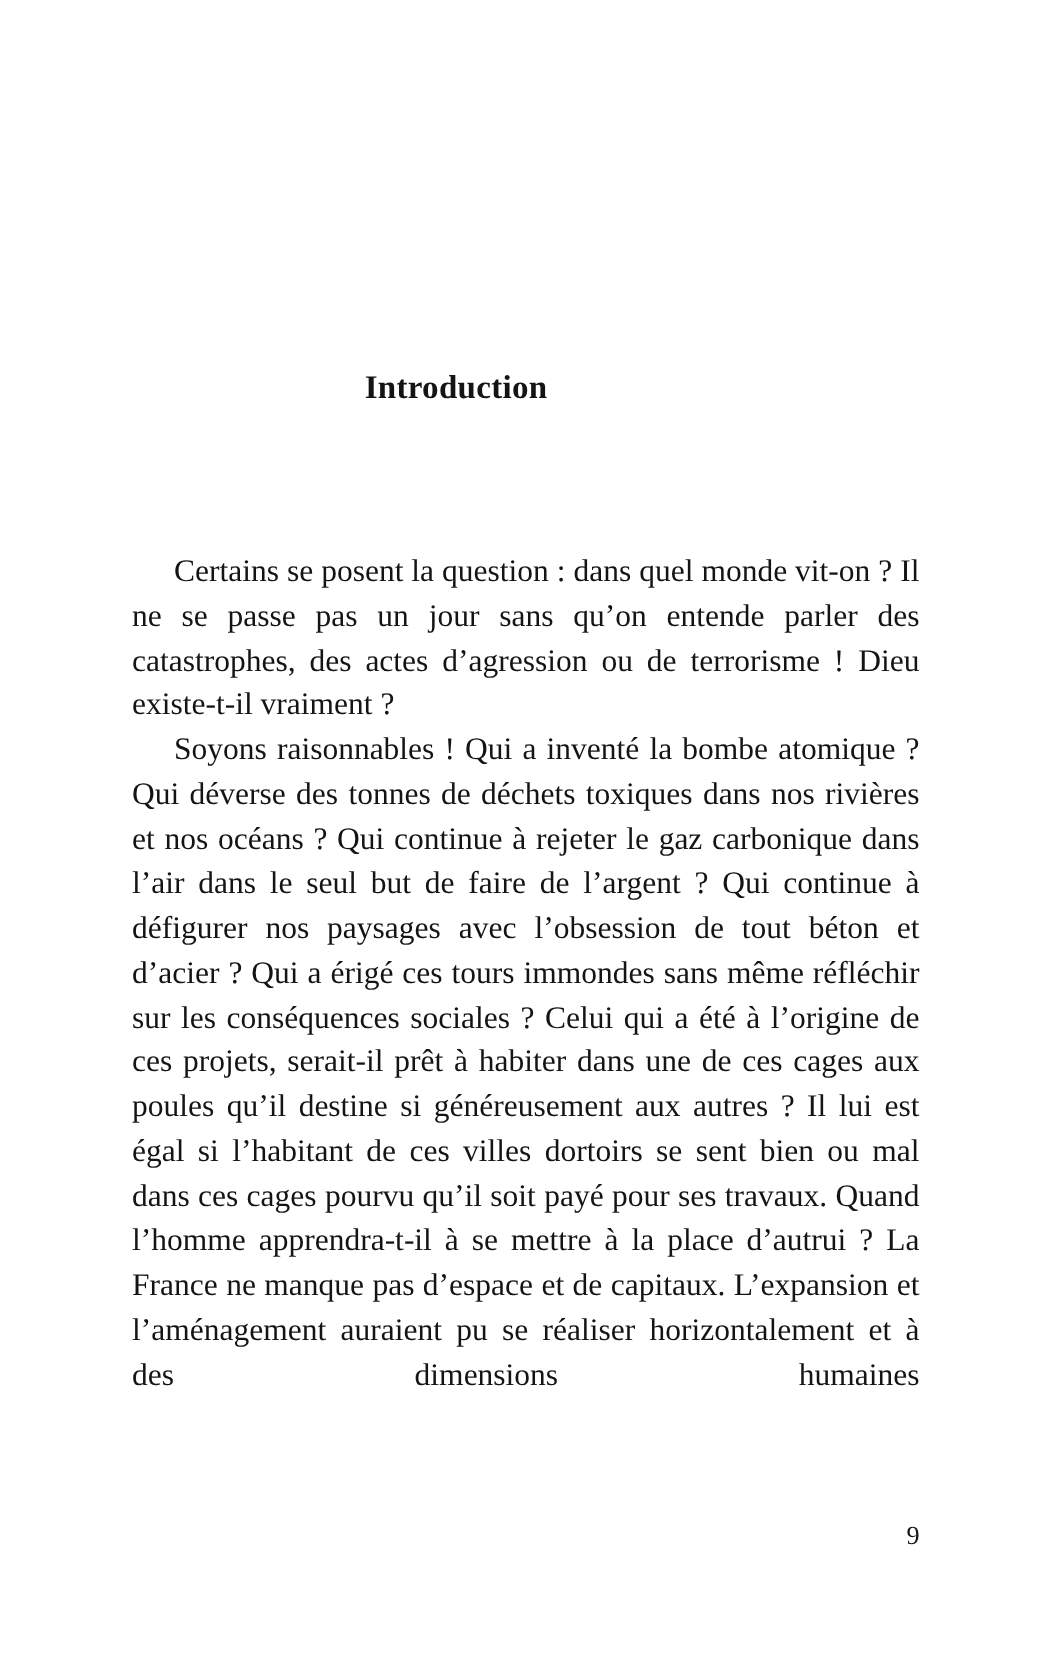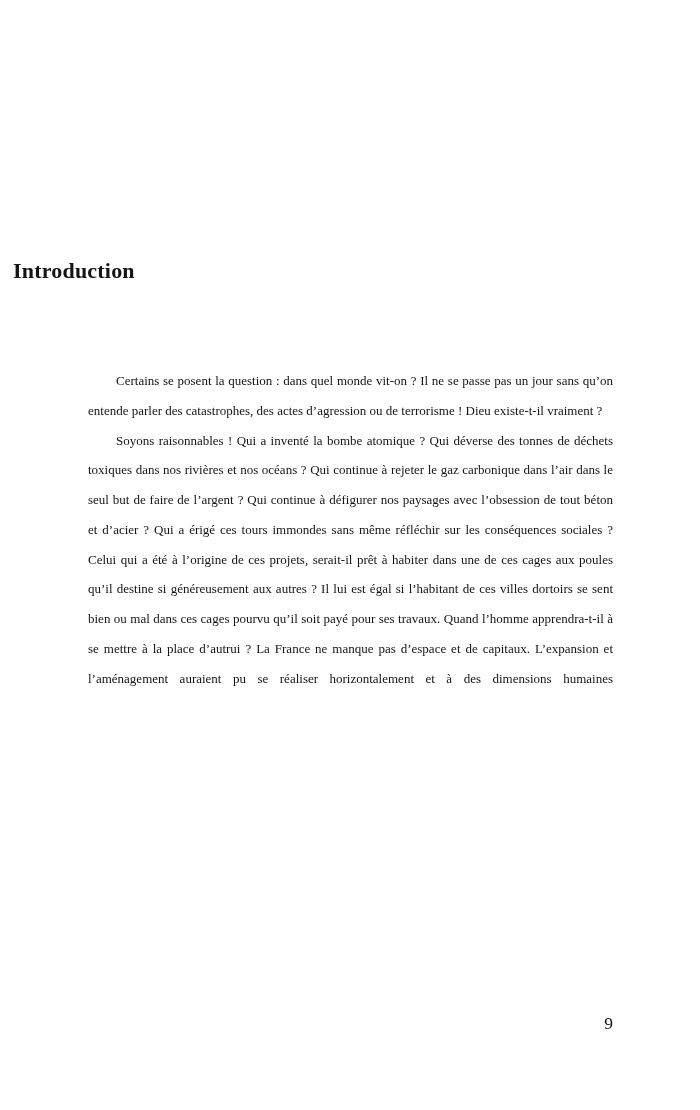--- a/index.html
+++ b/index.html
@@ -18,31 +18,32 @@
     width: 700px;
     height: 1110px;
     background: #ffffff;
     overflow: hidden;
   }
   .chapter-heading {
     position: absolute;
     top: 245px;
     left: 0;
     width: 608px;
-    margin: 13px;
+    margin: 0;
+    text-align: center;
     font-size: 22px;
     font-weight: bold;
     letter-spacing: 0.2px;
   }
   .text-block {
     position: absolute;
     top: 366px;
     left: 88px;
     width: 525px;
-    font-size: 13px;
+    font-size: 21px;
     line-height: 29.75px;
     text-align: justify;
   }
   .text-block p {
     margin: 0;
     padding: 0;
     text-indent: 28px;
   }
   .text-block p.continues {
     

